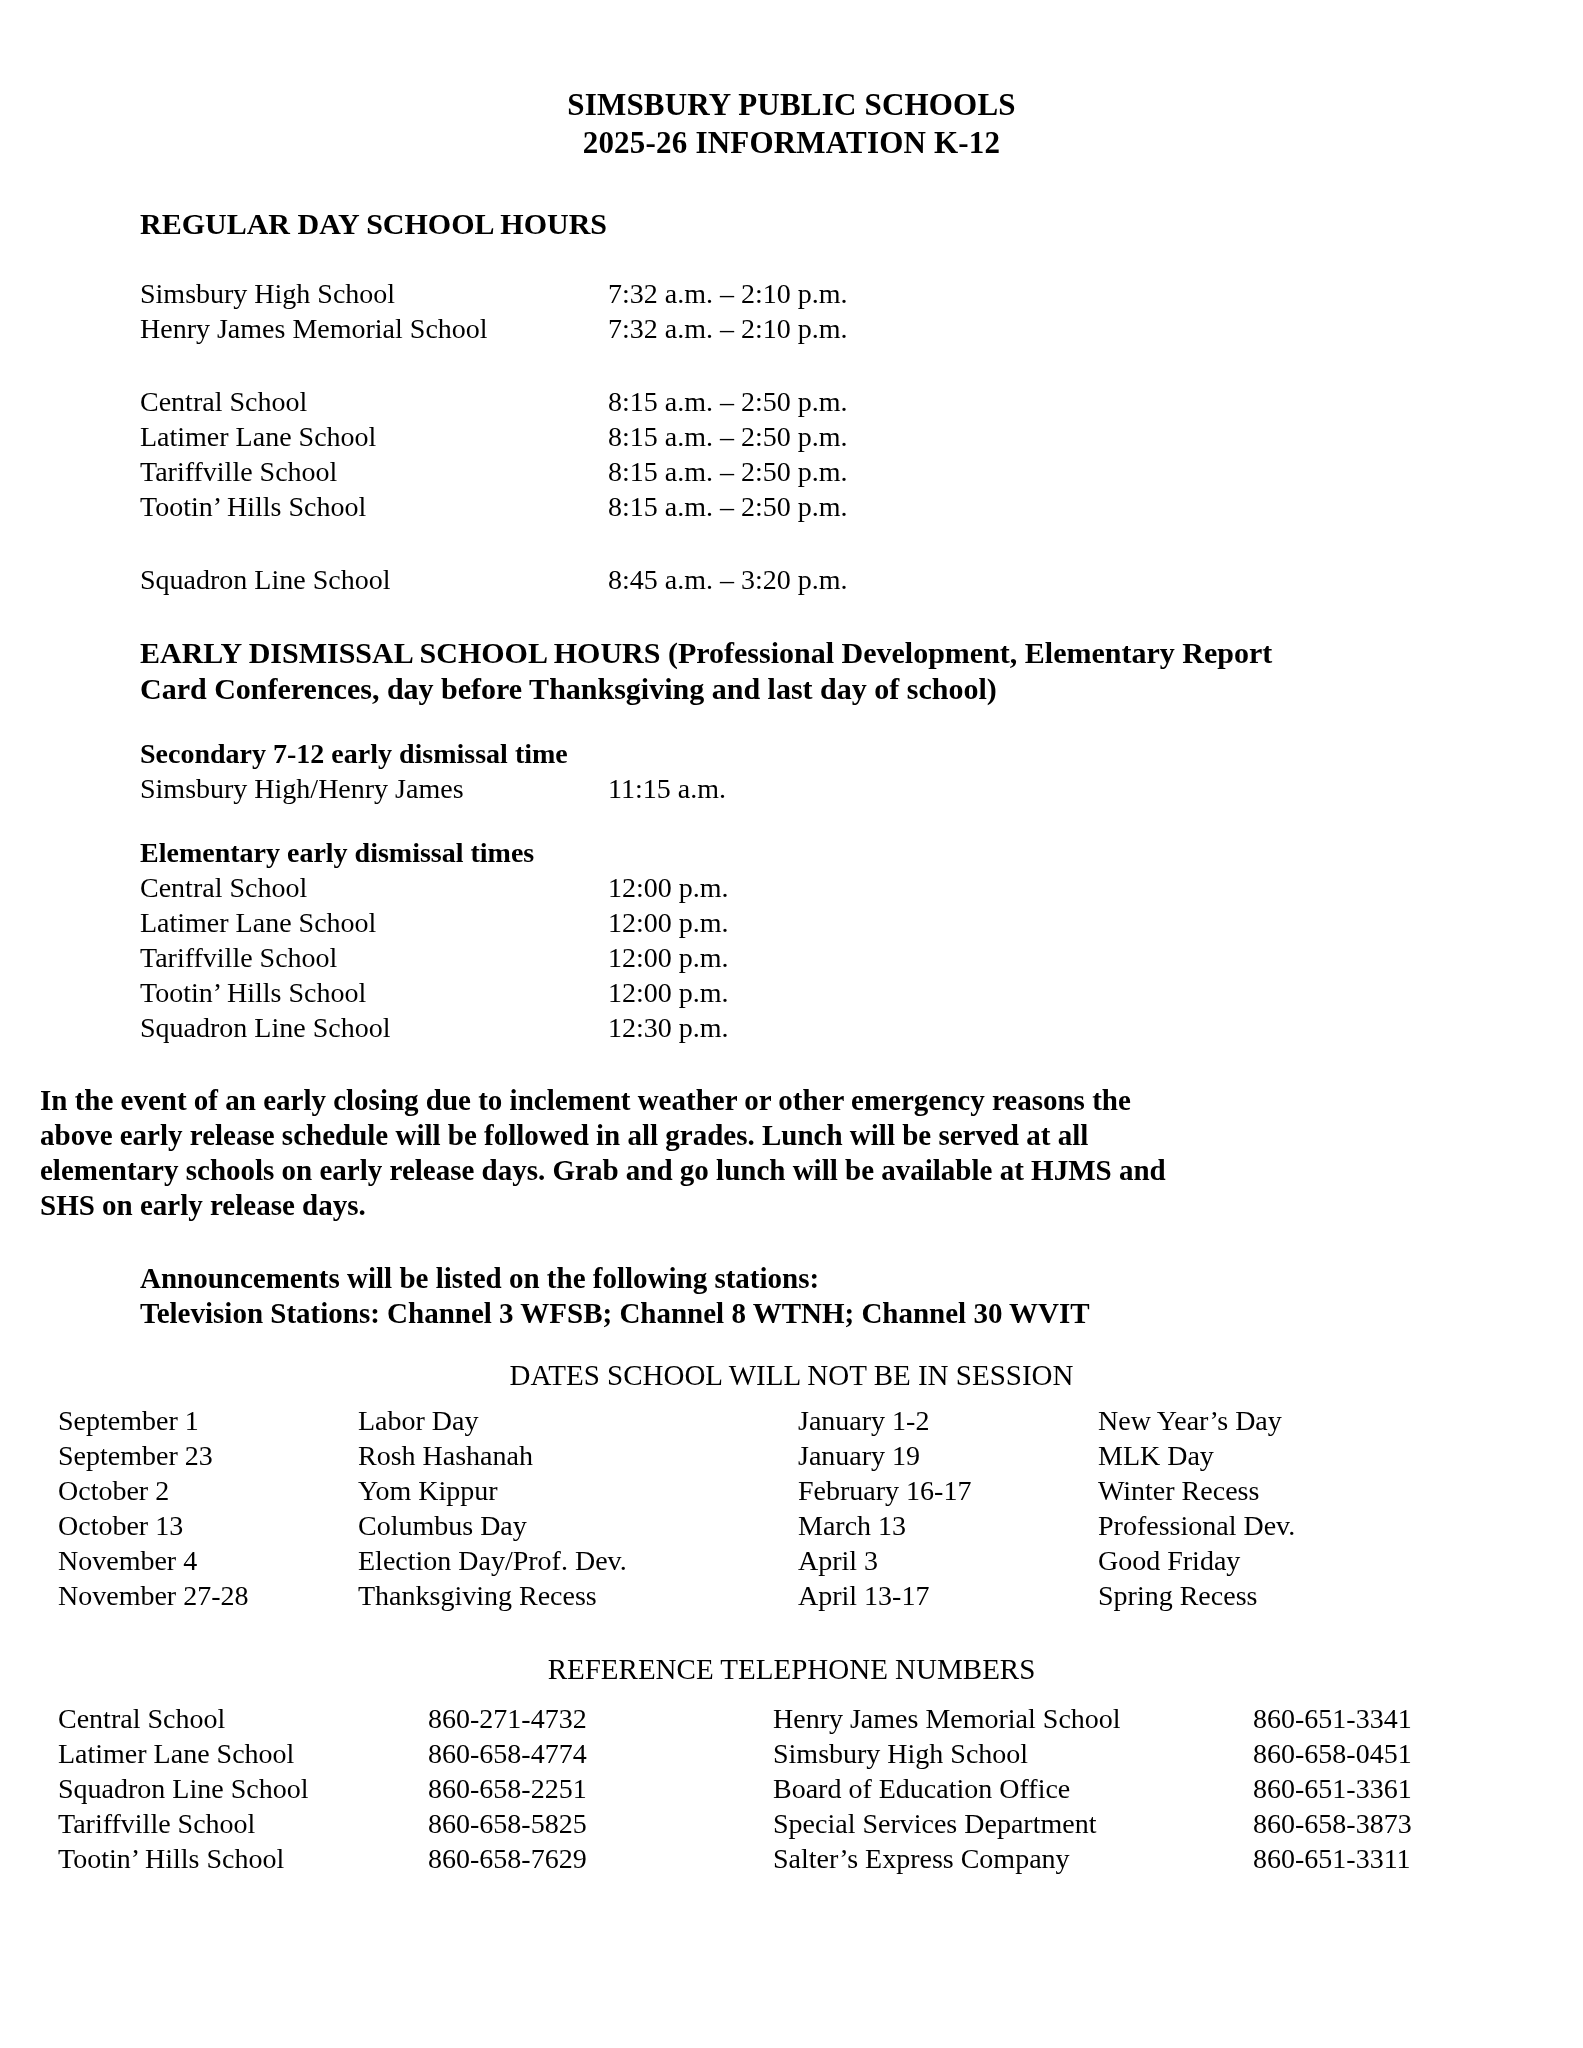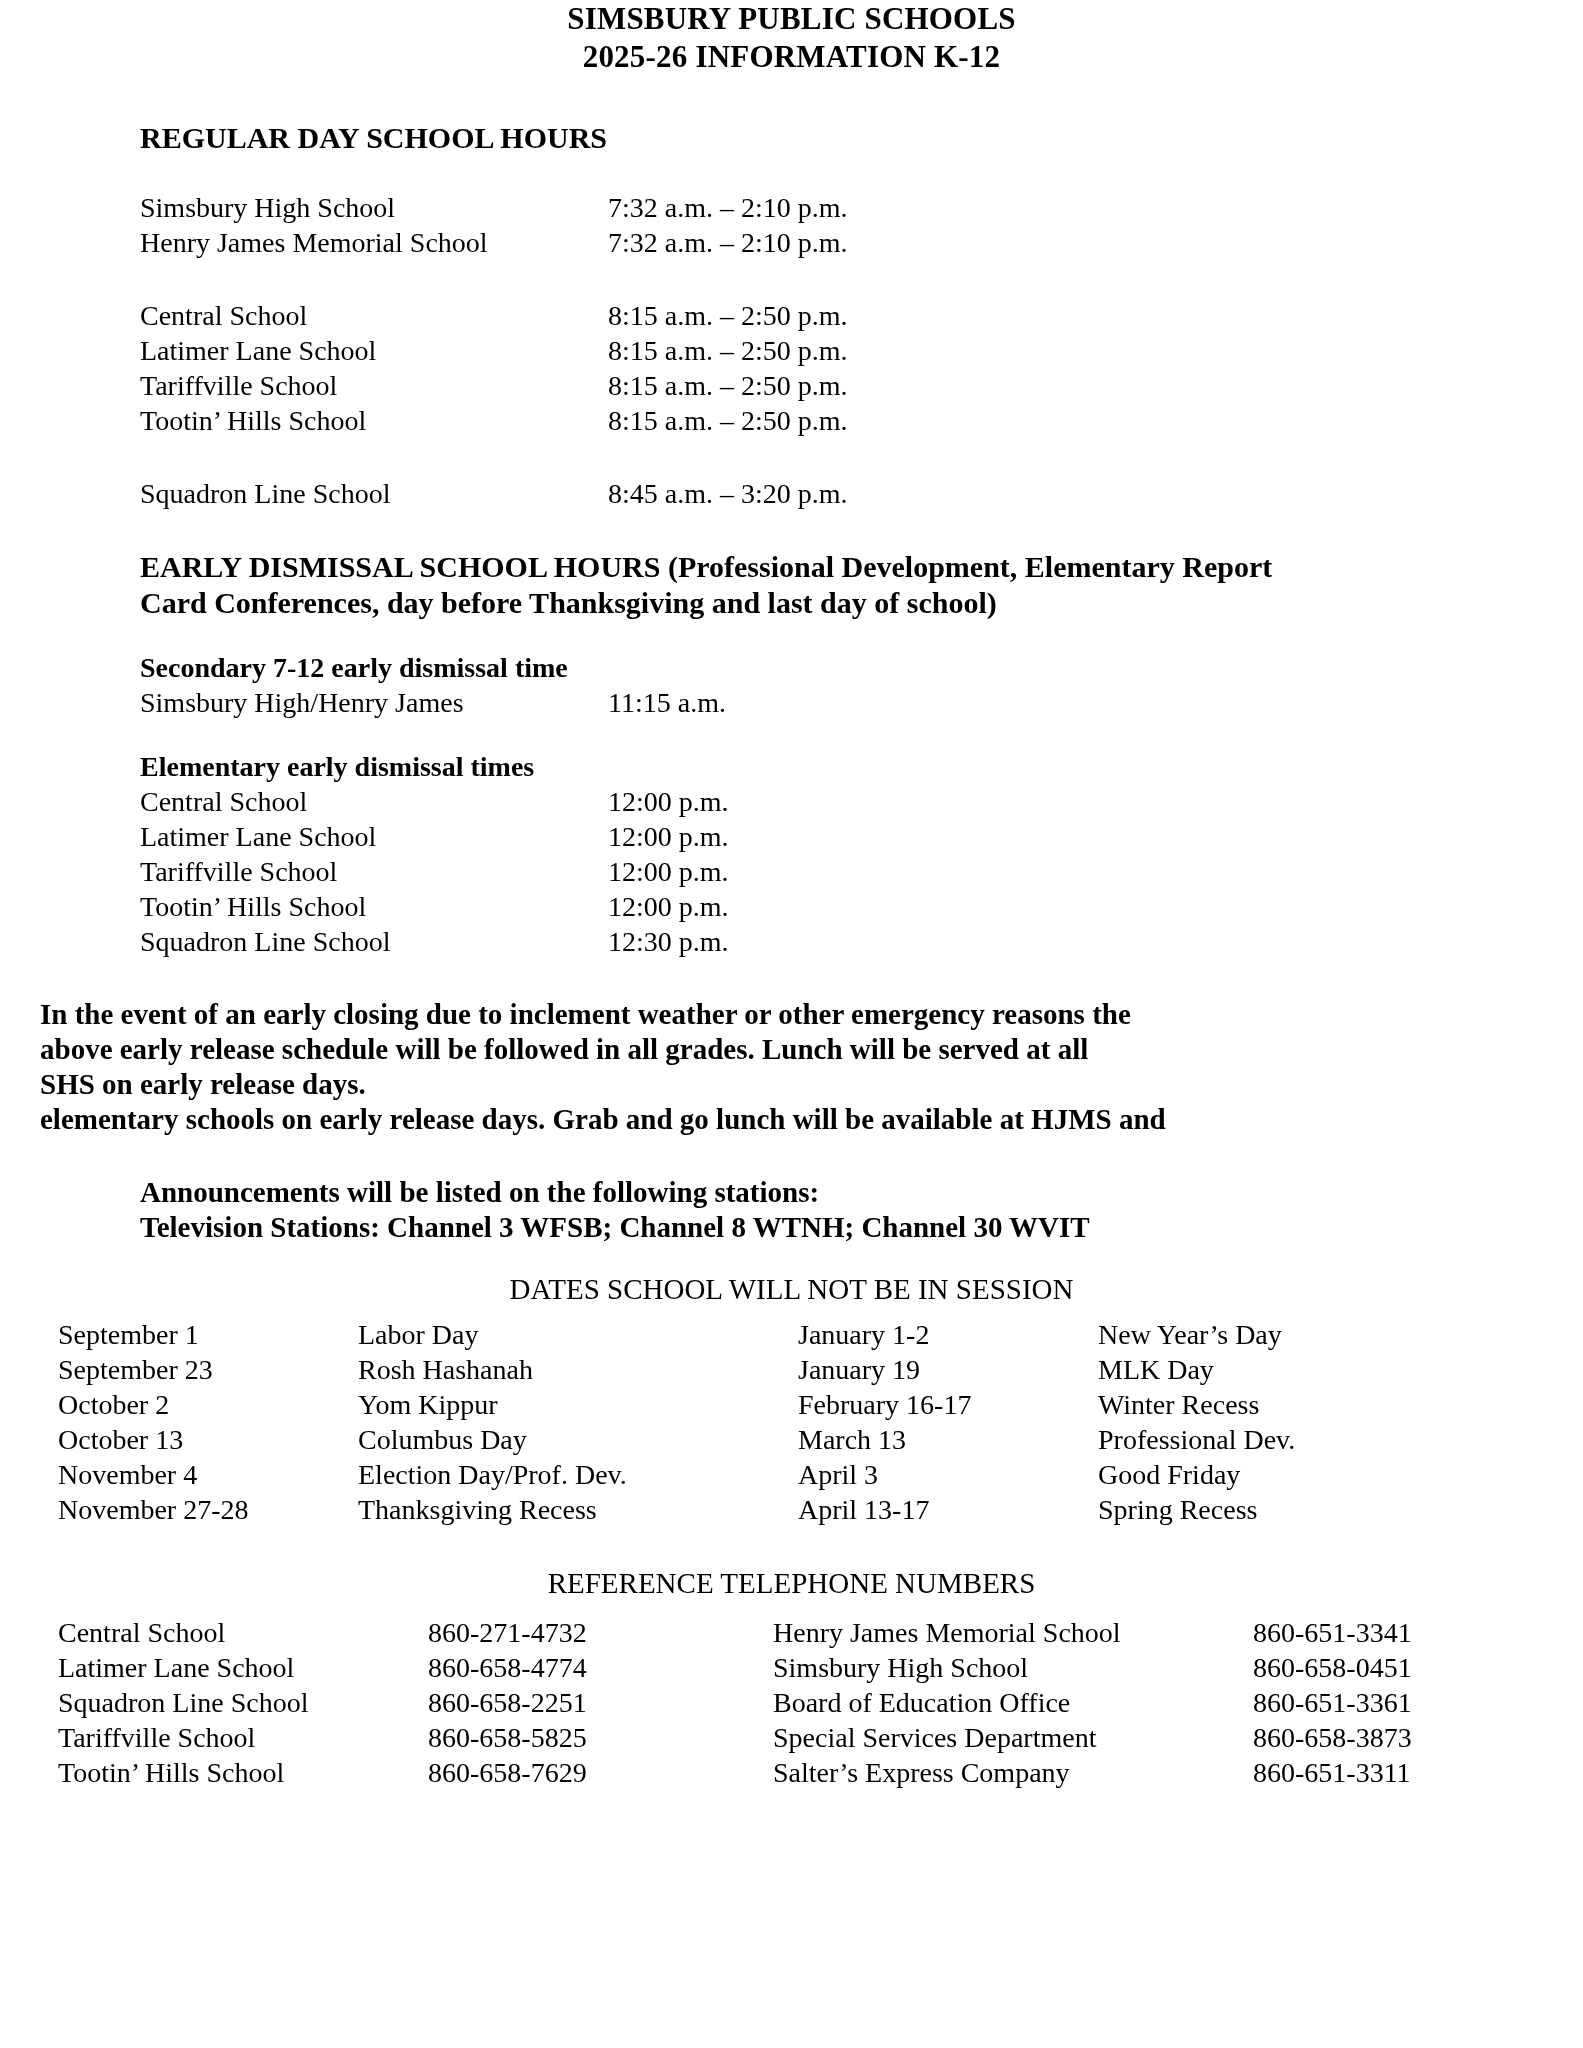--- a/index.html
+++ b/index.html
@@ -25,21 +25,21 @@
 
   
   .doc-title {
     text-align: center;
     font-weight: bold;
     font-size: 31px;
     line-height: 38px;
     letter-spacing: 0.2px;
     margin: 0;
   }
-  .title-wrap { }
+  .title-wrap { padding-top: 86px; }
 
   
   .section { margin: 0; }
 
   .h-section {
     font-weight: bold;
     font-size: 30px;
     line-height: 36px;
     margin-left: 140px;
   }
@@ -224,22 +224,22 @@
         <span class="val">12:30 p.m.</span>
       </div>
     </div>
   </div>
 
   <div class="sp-38"></div>
 
   <div class="section">
     <div class="para-bold">In the event of an early closing due to inclement weather or other emergency reasons the</div>
     <div class="para-bold">above early release schedule will be followed in all grades.  Lunch will be served at all</div>
+    <div class="para-bold">elementary schools on early release days.  Grab and go lunch will be available at HJMS and</div>
     <div class="para-bold">SHS on early release days.</div>
-    <div class="para-bold">elementary schools on early release days.  Grab and go lunch will be available at HJMS and</div>
   </div>
 
   <div class="sp-38"></div>
 
   <div class="section">
     <div class="ann-block">Announcements will be listed on the following stations:</div>
     <div class="ann-block">Television Stations:  Channel 3 WFSB; Channel 8 WTNH; Channel 30 WVIT</div>
   </div>
 
   <div class="sp-26"></div>

